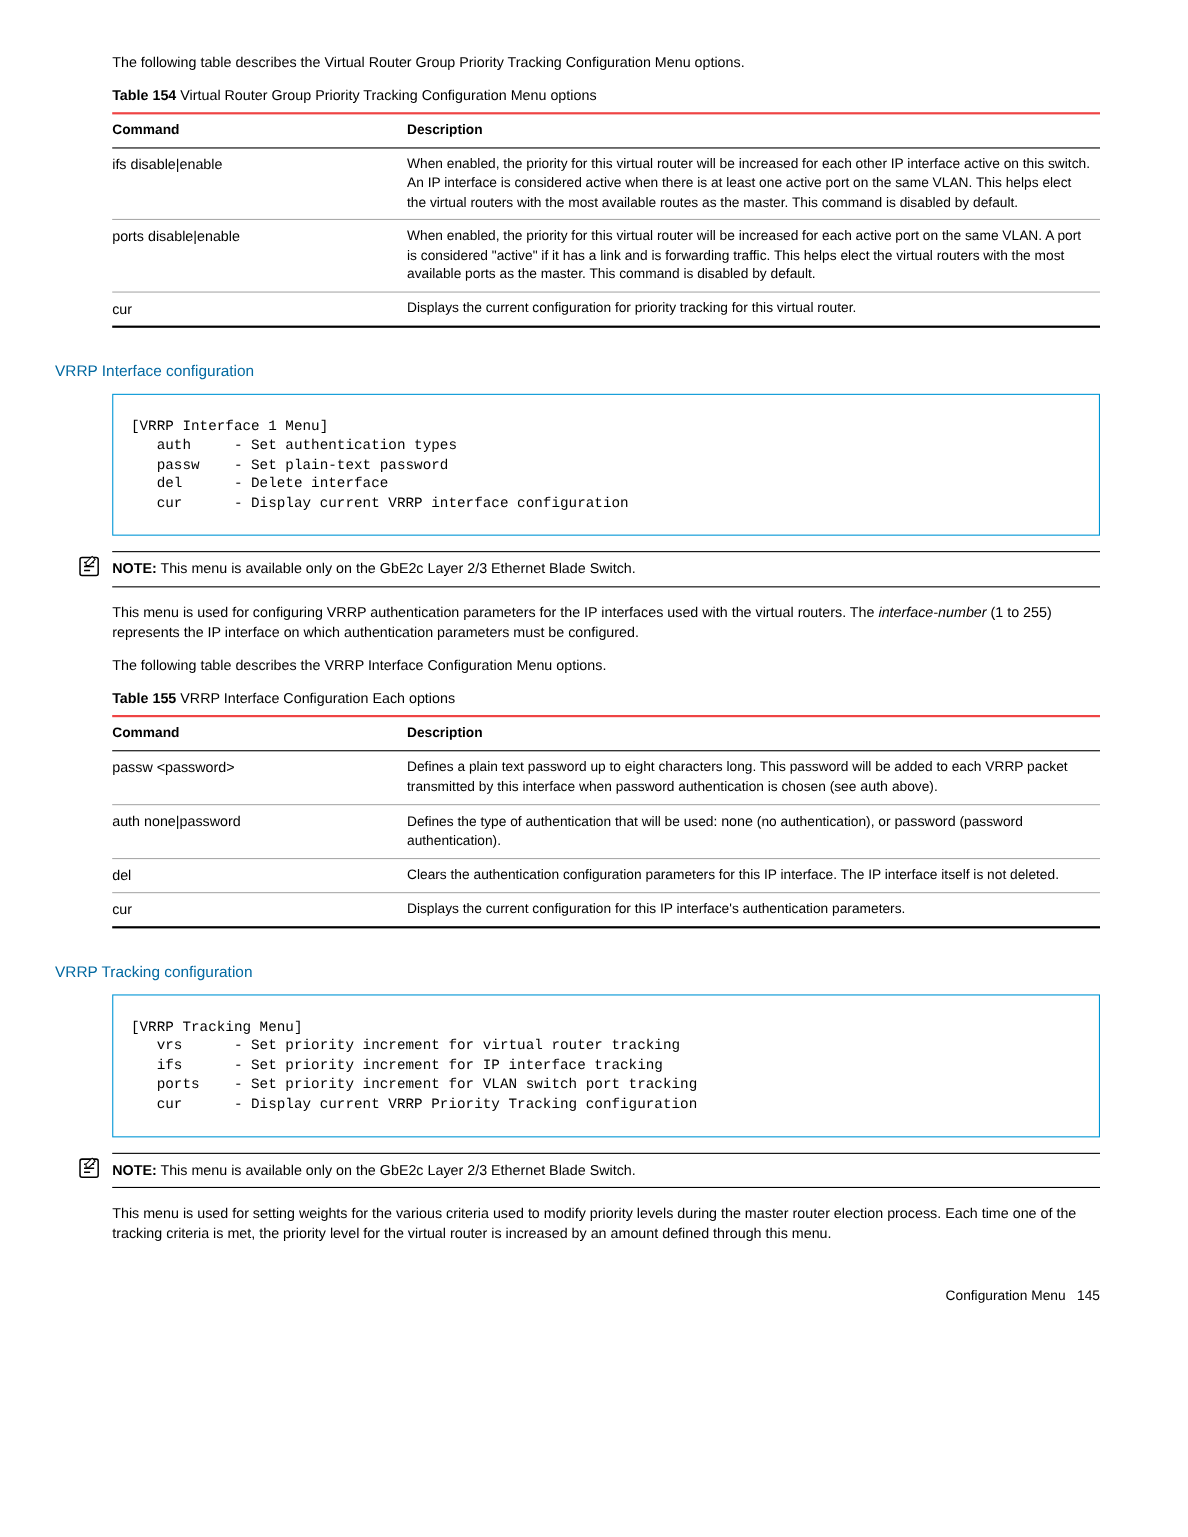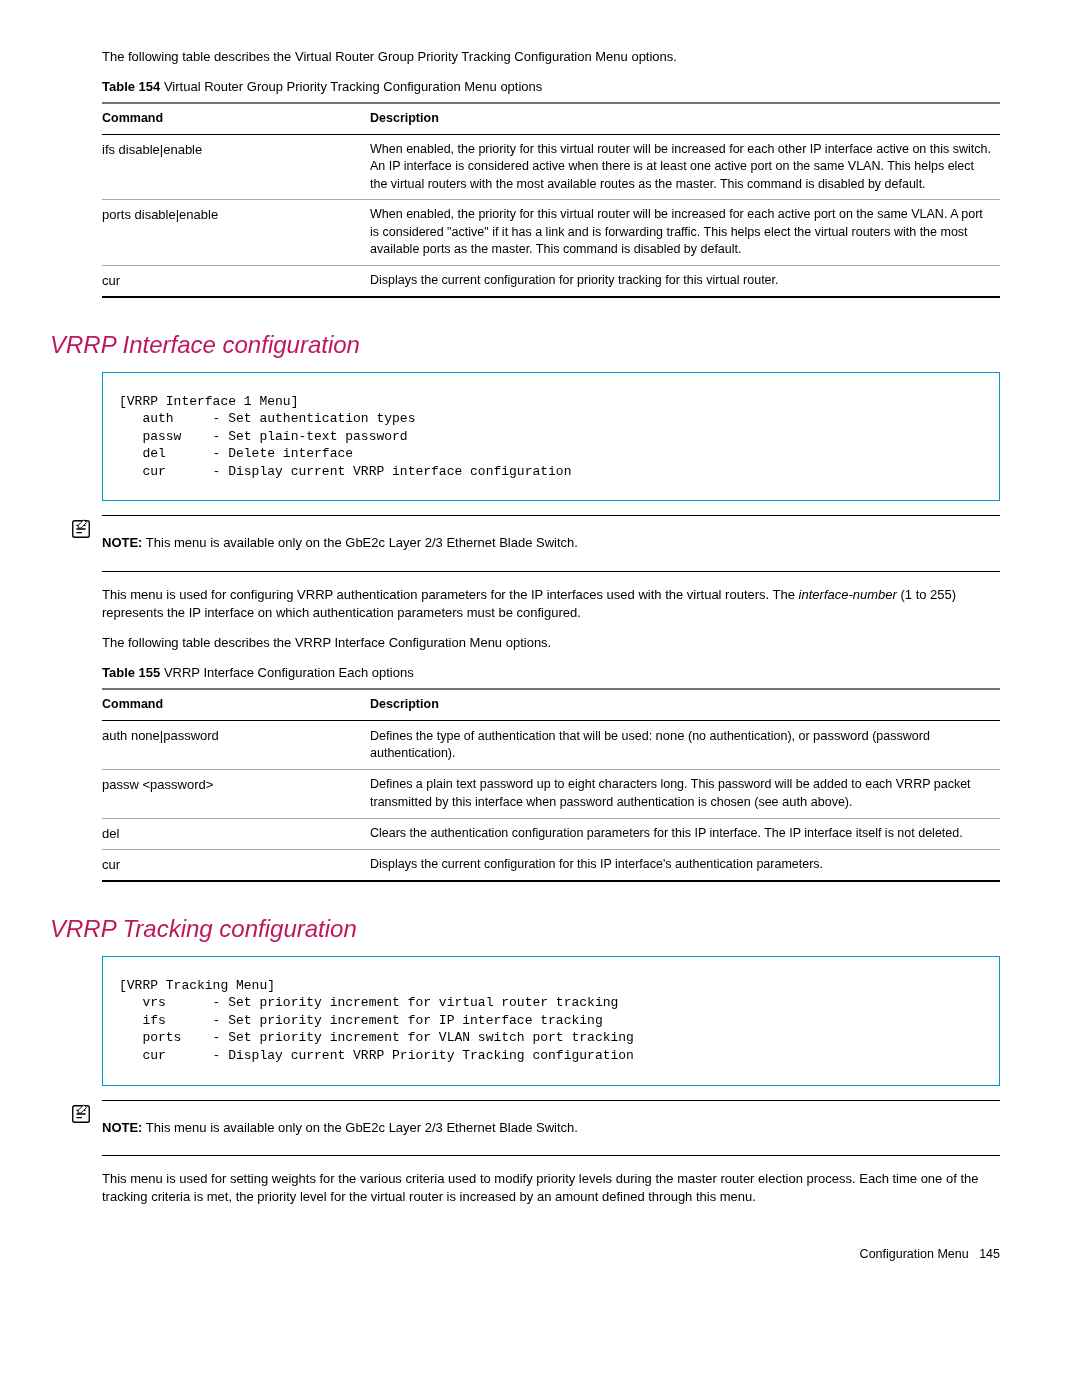--- a/index.html
+++ b/index.html
@@ -11,42 +11,41 @@
     width: 980px;
     line-height: 1.4;
   }
   .content {
     margin-left: 52px;
     margin-right: 30px;
   }
   h2 {
     font-family: Arial, Helvetica, sans-serif;
     font-weight: 400;
-    font-size: 24px;
-    color: #be185d;
+    font-size: 14px;
+    color: #0369a1;
     margin: 30px 0 10px 0;
-    font-style: italic;
   }
   .intro, p {
     margin: 8px 0 12px 0;
   }
   .table-caption {
     margin: 8px 0 0 0;
   }
   .table-caption .tnum {
     font-weight: bold;
   }
   table {
     width: 100%;
     border-collapse: collapse;
     margin-top: 6px;
     margin-bottom: 18px;
   }
   thead tr {
-    border-top: 2px solid #737373;
+    border-top: 2px solid #ef4444;
     border-bottom: 1px solid #000;
   }
   thead th {
     text-align: left;
     font-weight: bold;
     padding: 6px 8px 6px 0;
     font-size: 12.5px;
   }
   tbody td {
     vertical-align: top;
@@ -75,21 +74,21 @@
     padding: 20px 16px;
     font-family: "Courier New", monospace;
     font-size: 13px;
     white-space: pre;
     line-height: 1.35;
     margin: 8px 0 14px 0;
   }
   .note-block {
     border-top: 1.5px solid #000;
     border-bottom: 1.5px solid #000;
-    padding: 18px 0;
+    padding: 6px 0;
     margin: 10px 0 14px 0;
     position: relative;
   }
   .note-block .note-icon {
     position: absolute;
     left: -32px;
     top: 2px;
     width: 22px;
     height: 22px;
   }
@@ -172,29 +171,29 @@
 
   <table>
     <thead>
       <tr>
         <th class="col-cmd">Command</th>
         <th>Description</th>
       </tr>
     </thead>
     <tbody>
       <tr>
+        <td class="mono">passw &lt;password&gt;</td>
+        <td>
+          <span>Defines a plain text password up to eight characters long. This password will be added to each VRRP packet transmitted by this interface when password authentication is chosen (see </span><span class="mono">auth</span><span> above).</span>
+        </td>
+      </tr>
+      <tr>
         <td class="mono">auth none|password</td>
         <td>
           <span>Defines the type of authentication that will be used: </span><span class="mono">none</span><span> (no authentication), or </span><span class="mono">password</span><span> (password authentication).</span>
-        </td>
-      </tr>
-      <tr>
-        <td class="mono">passw &lt;password&gt;</td>
-        <td>
-          <span>Defines a plain text password up to eight characters long. This password will be added to each VRRP packet transmitted by this interface when password authentication is chosen (see </span><span class="mono">auth</span><span> above).</span>
         </td>
       </tr>
       <tr>
         <td class="mono">del</td>
         <td>Clears the authentication configuration parameters for this IP interface. The IP interface itself is not deleted.</td>
       </tr>
       <tr>
         <td class="mono">cur</td>
         <td>Displays the current configuration for this IP interface's authentication parameters.</td>
       </tr>

